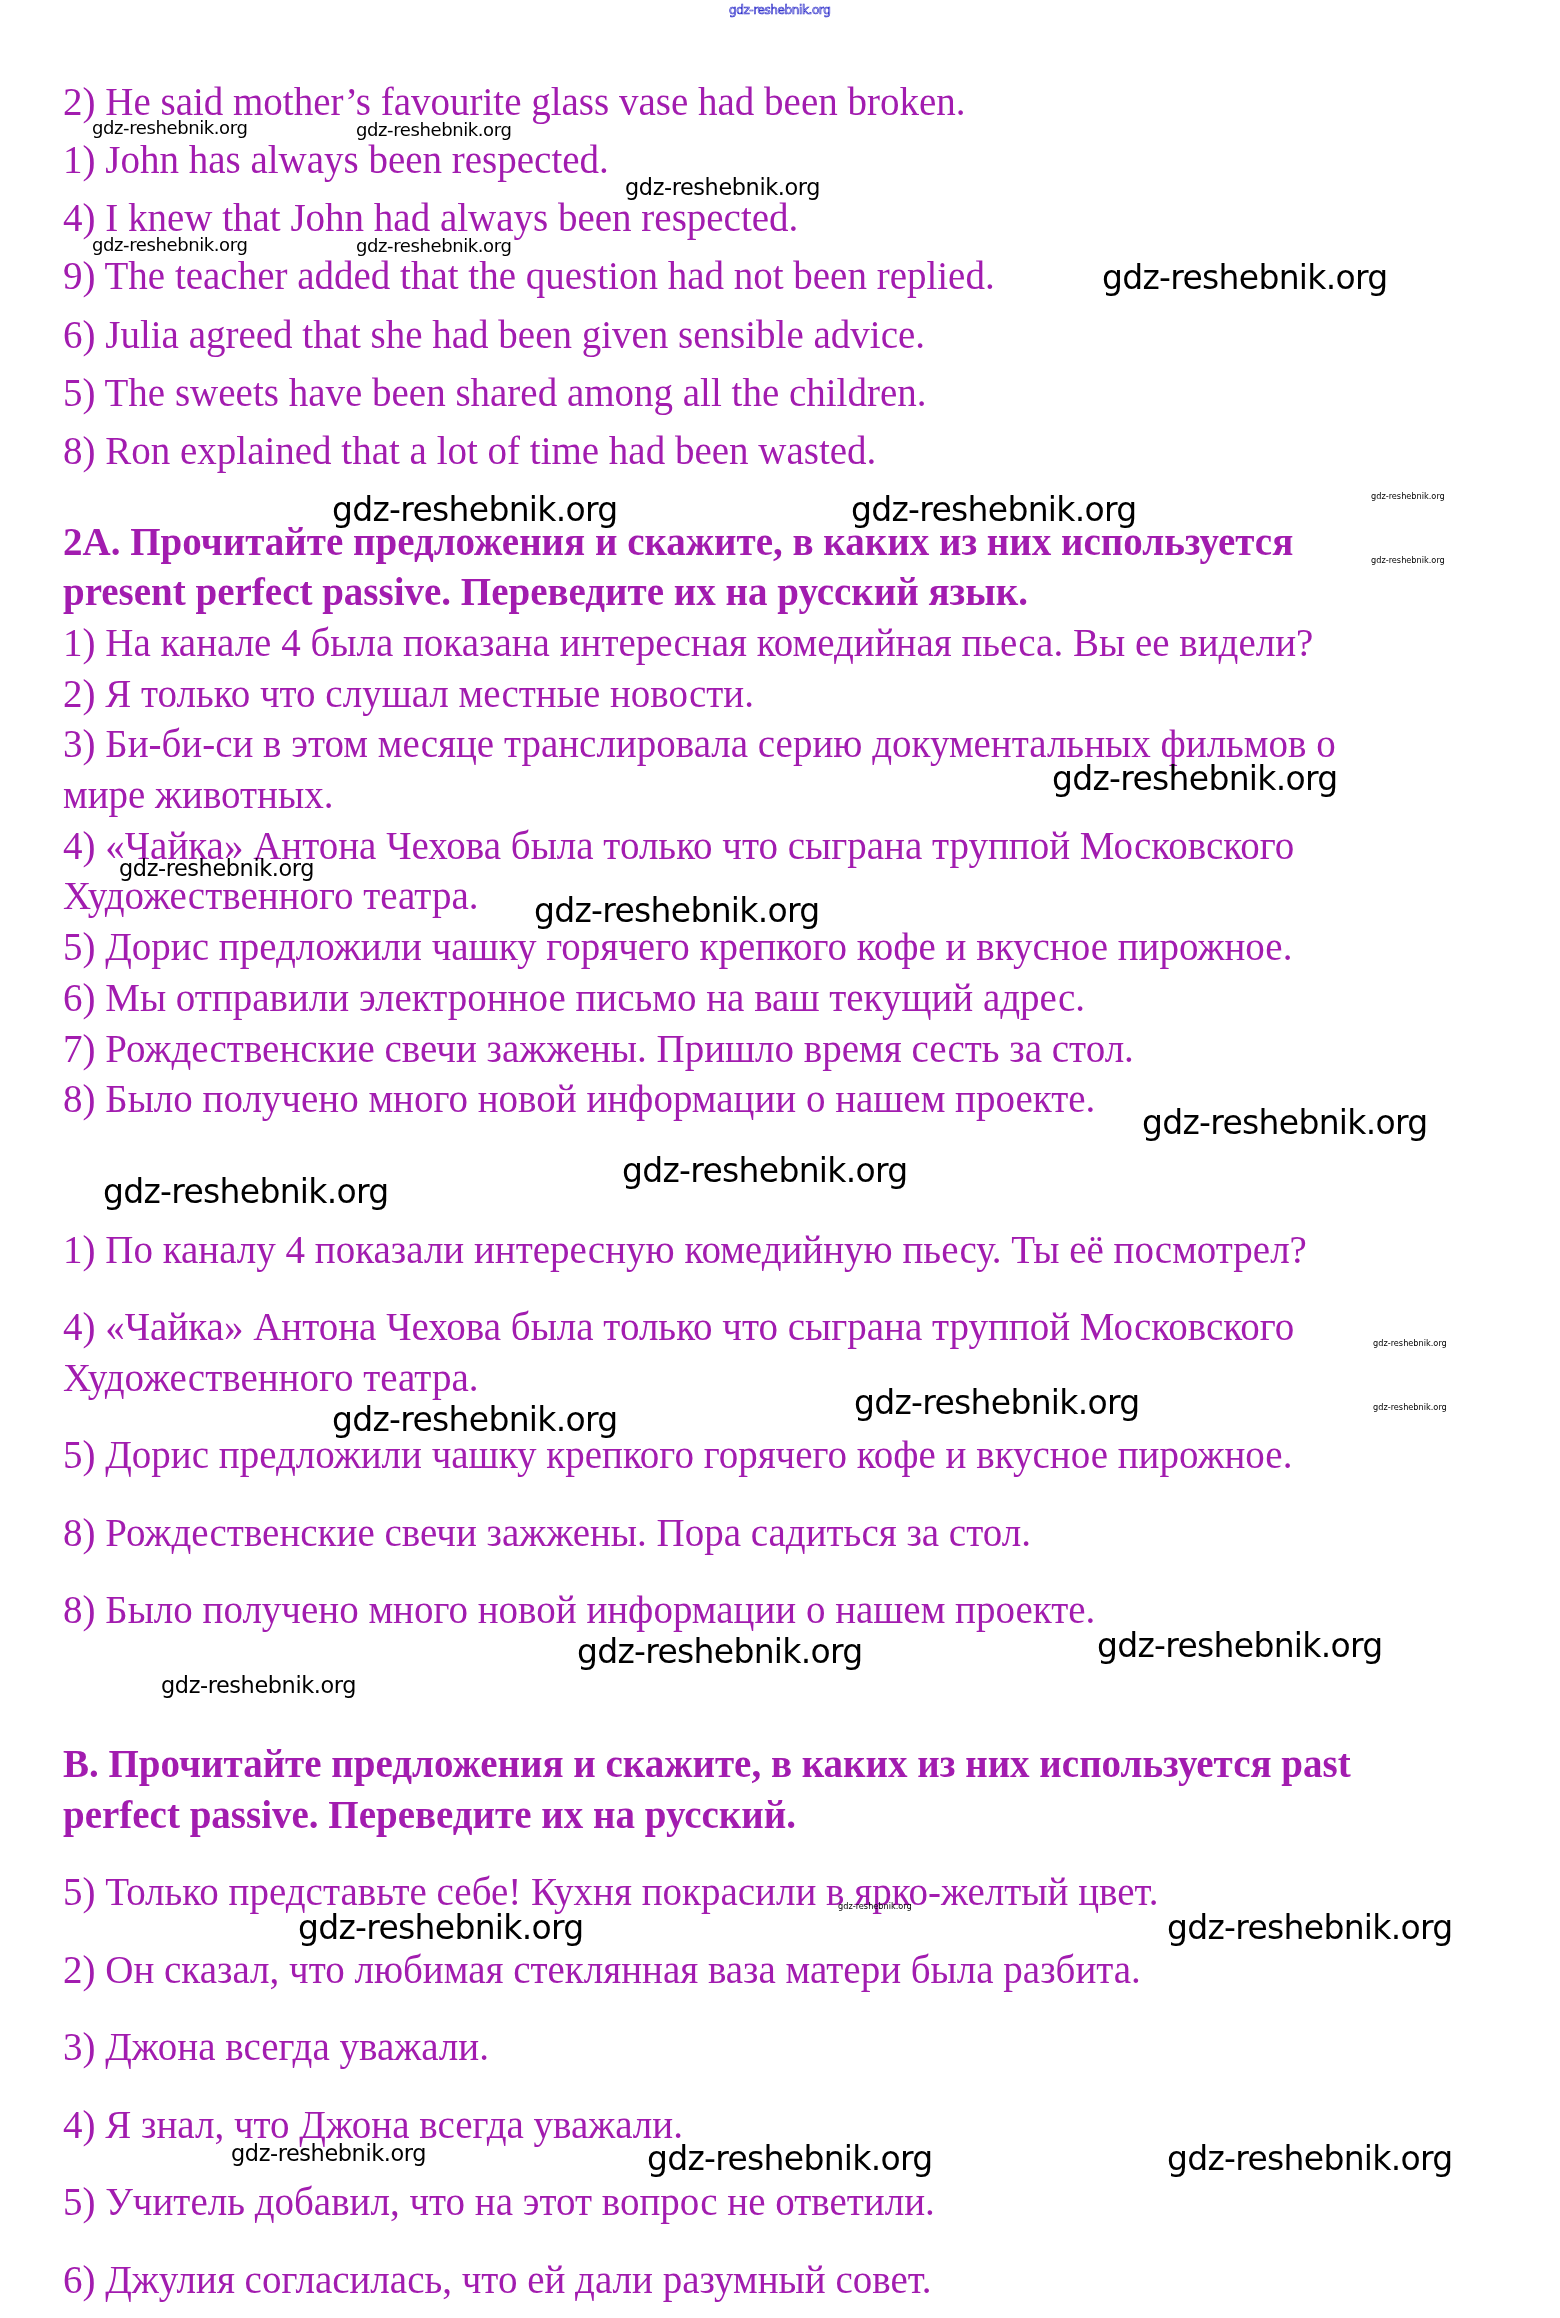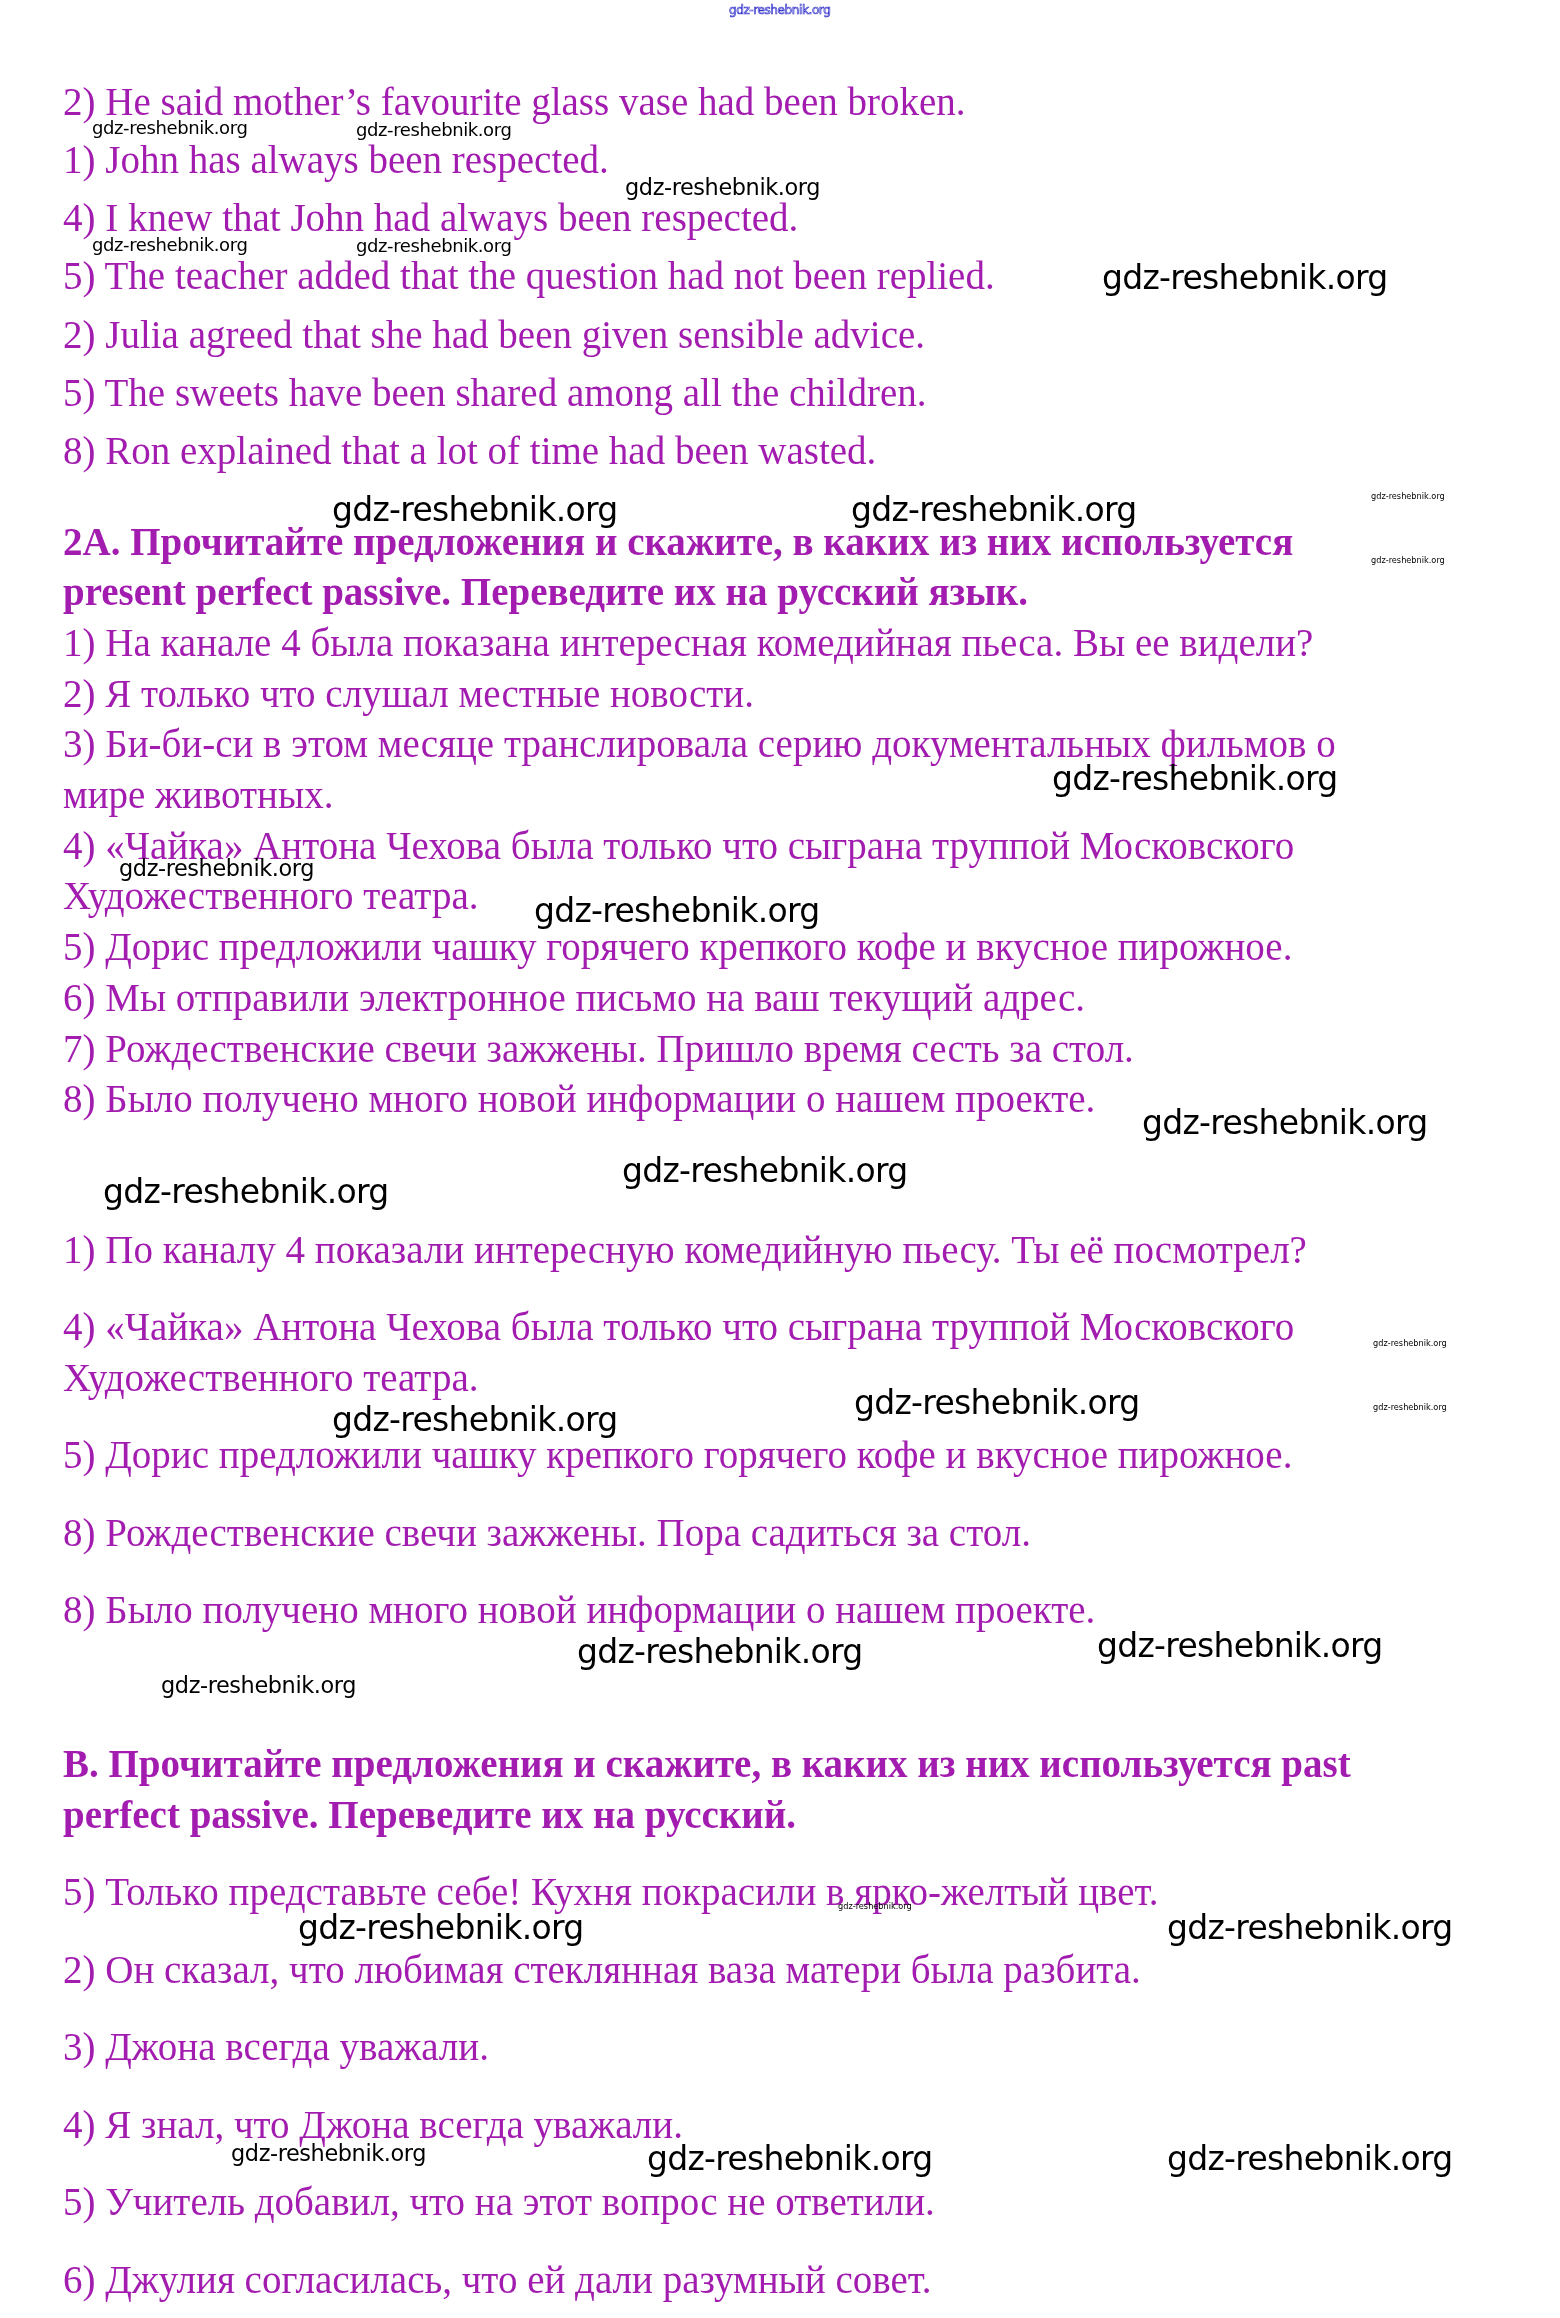--- a/index.html
+++ b/index.html
@@ -24,22 +24,22 @@
   }
 </style>
 </head>
 <body>
 
 <div class="wm-top">gdz-reshebnik.org</div>
 
 <div class="line" style="top:82px">2) He said mother’s favourite glass vase had been broken.</div>
 <div class="line" style="top:140px">1) John has always been respected.</div>
 <div class="line" style="top:198px">4) I knew that John had always been respected.</div>
-<div class="line" style="top:256px">5) The teacher added that the question had not been replied.</div>
-<div class="line" style="top:315px">2) Julia agreed that she had been given sensible advice.</div>
+<div class="line" style="top:256px">9) The teacher added that the question had not been replied.</div>
+<div class="line" style="top:315px">6) Julia agreed that she had been given sensible advice.</div>
 <div class="line" style="top:373px">5) The sweets have been shared among all the children.</div>
 <div class="line" style="top:431px">8) Ron explained that a lot of time had been wasted.</div>
 
 <div class="line bold" style="top:522px">2A. Прочитайте предложения и скажите, в каких из них используется</div>
 <div class="line bold" style="top:572px">present perfect passive. Переведите их на русский язык.</div>
 
 <div class="line" style="top:623px">1) На канале 4 была показана интересная комедийная пьеса. Вы ее видели?</div>
 <div class="line" style="top:674px">2) Я только что слушал местные новости.</div>
 <div class="line" style="top:724px">3) Би-би-си в этом месяце транслировала серию документальных фильмов о</div>
 <div class="line" style="top:775px">мире животных.</div>

